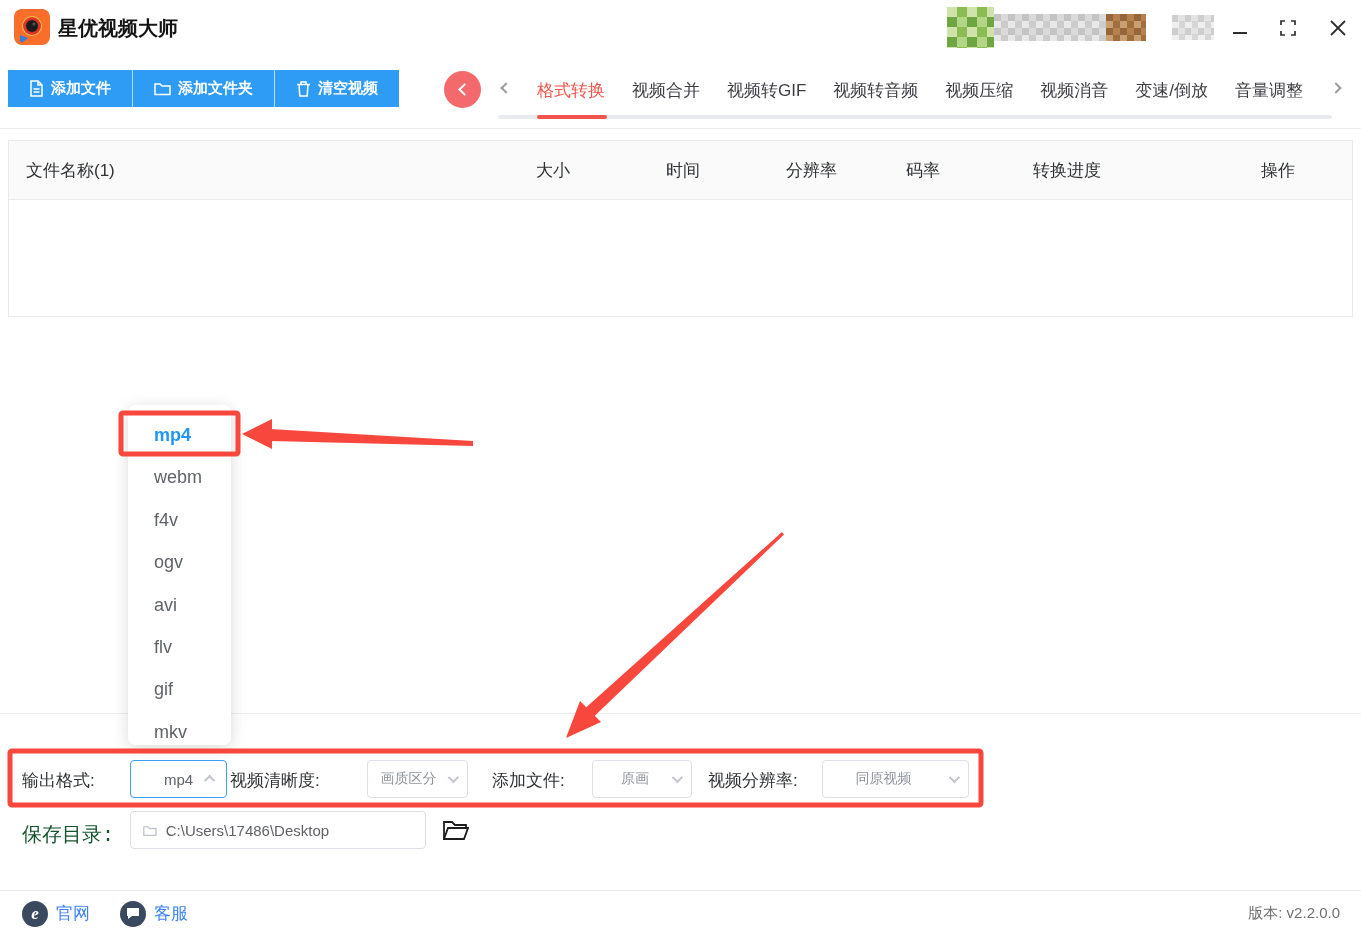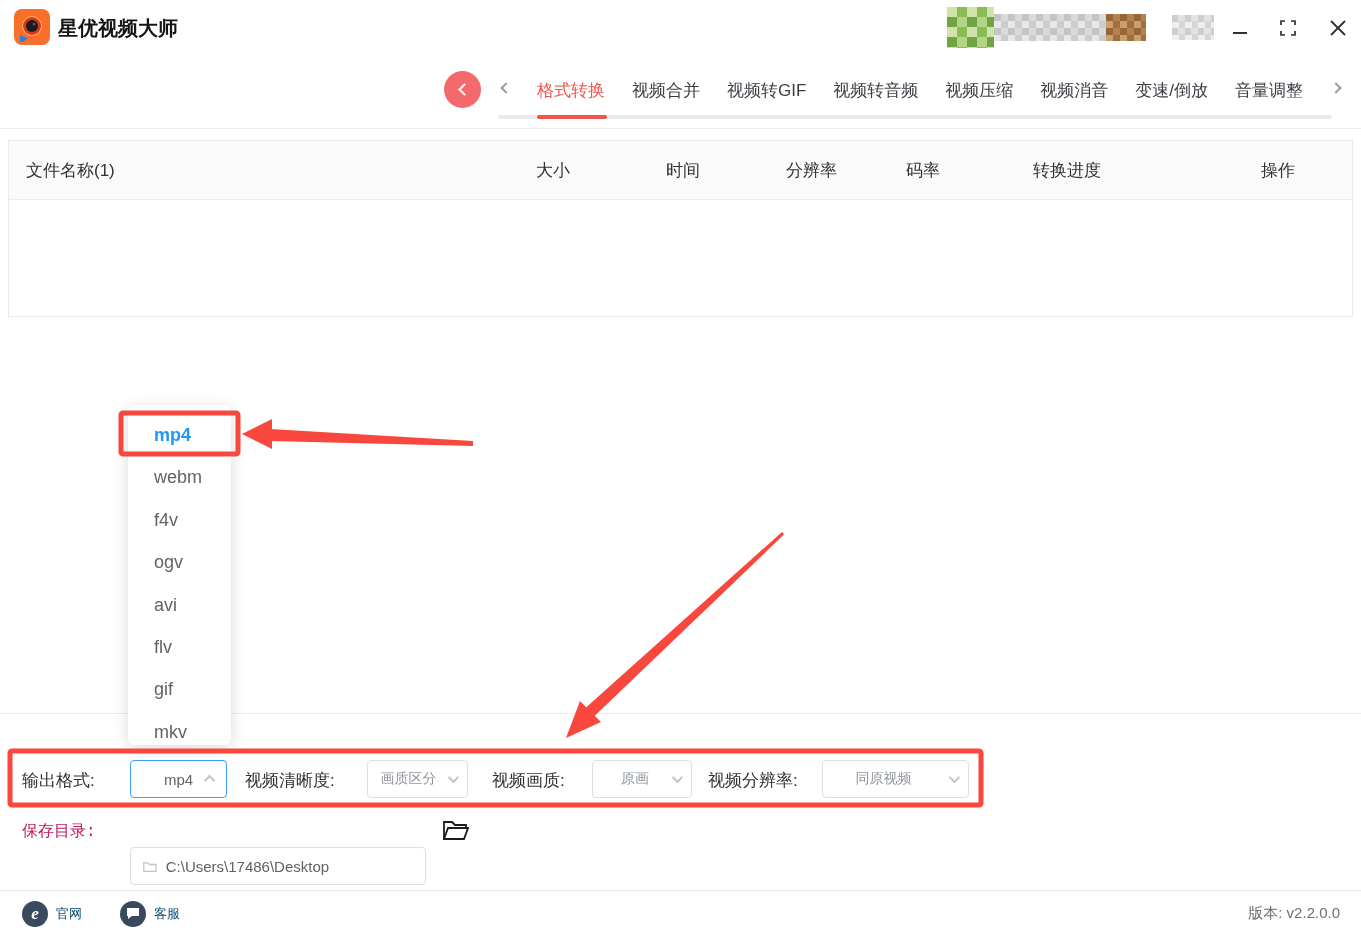--- a/index.html
+++ b/index.html
@@ -66,32 +66,32 @@
   
   .bottom-divider { position:absolute; left:0; top:713px; width:1361px; height:1px; background:#ededed; }
   .fmt-label { position:absolute; top:769px; font-size:17px; color:#2f3135; white-space:nowrap; }
   .select { position:absolute; top:760px; height:38px; border:1px solid #dcdfe6; border-radius:4px; background:#fff;
     display:flex; align-items:center; justify-content:center; font-size:14px; color:#8f949c; cursor:pointer; }
   .select .val { white-space:nowrap; }
   .select .sel-chev { position:absolute; right:11px; width:8px; height:8px; border-right:2px solid #c0c4cc; border-bottom:2px solid #c0c4cc; transform:rotate(45deg) translateY(-2px); }
   .select .sel-chev.up { transform:rotate(-135deg) translateY(-2px); }
   .select.open { border-color:#3f9ef8; font-size:15px; color:#5f6368; }
 
-  .save-label { position:absolute; left:22px; top:821px; font-size:16px; color:#be185d; white-space:nowrap;font-family:Liberation Mono, monospace; }
-  .path-box { position:absolute; left:130px; top:811px; width:296px; height:38px; border:1px solid #dcdfe6; border-radius:4px; background:#fff; display:flex; align-items:center; gap:9px; padding:10px 12px;margin-top:36px; }
+  .save-label { position:absolute; left:22px; top:821px; font-size:20px; color:#14532d; white-space:nowrap;font-family:Liberation Mono, monospace; }
+  .path-box { position:absolute; left:130px; top:811px; width:296px; height:38px; border:1px solid #dcdfe6; border-radius:4px; background:#fff; display:flex; align-items:center; gap:9px; padding:10px 12px; }
   .path-box input { border:none; outline:none; font-size:15px; color:#606266; width:100%; font-family:"Liberation Sans", sans-serif; background:transparent; }
   .browse-btn { position:absolute; left:441px; top:815px; width:30px; height:30px; display:flex; align-items:center; justify-content:center; cursor:pointer; }
   .start-btn { position:absolute; left:1223px; top:811px; width:122px; height:47px; background:#f56c6c; border:none; border-radius:6px;
     color:#fff; font-size:18px; cursor:pointer; font-family:"Liberation Sans", sans-serif; }
 
   
   .footer { position:absolute; left:0; top:890px; width:1361px; height:45px; border-top:1px solid #e8e8e8; background:#fff; }
   .f-link { position:absolute; top:0; height:45px; display:flex; align-items:center; gap:8px; cursor:pointer; }
   .f-icon { width:26px; height:26px; border-radius:50%; background:#3a495d; display:flex; align-items:center; justify-content:center; color:#fff; }
-  .f-text { font-size:13px; color:#0c4a6e;font-family:Liberation Serif, serif; }
+  .f-text { font-size:17px; color:#3b82f6;font-family:Liberation Serif, serif; }
   .version { position:absolute; right:21px; top:13px; font-size:15px; color:#707070; white-space:nowrap; }
 
   
   .anno { position:absolute; left:0; top:0; width:1361px; height:935px; pointer-events:none; z-index:50; }
 </style>
 </head>
 <body>
 
 <div class="app">
 
@@ -124,20 +124,45 @@
       </svg>
     </div>
     <div class="winbtn" style="left:1320px">
       <svg width="16" height="16">
         <line x1="1" y1="1" x2="15" y2="15" stroke="#2f2f2f" stroke-width="1.8"></line>
         <line x1="15" y1="1" x2="1" y2="15" stroke="#2f2f2f" stroke-width="1.8"></line>
       </svg>
     </div>
   </div>
 
+  <div class="btn-group">
+    <div class="blue-btn">
+      <svg width="15" height="17" viewBox="0 0 15 17" fill="none" stroke="#fff" stroke-width="1.5">
+        <path d="M2 1 H9 L13 5 V16 H2 Z"></path>
+          <path d="M9 1 V5 H13"></path>
+          <line x1="4.5" y1="9" x2="10.5" y2="9"></line>
+          <line x1="4.5" y1="12" x2="10.5" y2="12"></line>
+      </svg>
+      <span>添加文件</span>
+    </div>
+    <div class="blue-btn">
+      <svg width="17" height="15" viewBox="0 0 17 15" fill="none" stroke="#fff" stroke-width="1.5">
+        <path d="M1 3 H6 L8 5 H16 V13.5 H1 Z"></path>
+      </svg>
+      <span>添加文件夹</span>
+    </div>
+    <div class="blue-btn">
+      <svg width="15" height="16" viewBox="0 0 15 16" fill="none" stroke="#fff" stroke-width="1.5">
+        <line x1="1" y1="3.5" x2="14" y2="3.5"></line>
+          <path d="M5 3 V1 H10 V3"></path>
+          <path d="M3 3.5 L3.8 15 H11.2 L12 3.5"></path>
+      </svg>
+      <span>清空视频</span>
+    </div>
+  </div>
 
   <div class="back-circle">
       <span class="chev"></span>
     </div>
   <span class="chev-gray-l"></span>
   <div class="tabs">
     <span class="tab active">格式转换</span>
     <span class="tab">视频合并</span>
     <span class="tab">视频转GIF</span>
     <span class="tab">视频转音频</span>
@@ -177,27 +202,27 @@
   </div>
 
   <div class="bottom-divider"></div>
 
   <span class="fmt-label" style="left:22px">输出格式:</span>
   <div class="select open" style="left:130px; width:97px;">
     <span class="val">mp4</span>
     <span class="sel-chev up"></span>
   </div>
 
-  <span class="fmt-label" style="left:245px">视频清晰度:</span>
+  <span class="fmt-label" style="left:230px">视频清晰度:</span>
   <div class="select" style="left:367px; width:101px;">
     <span class="val" style="margin-right:18px">画质区分</span>
     <span class="sel-chev"></span>
   </div>
 
-  <span class="fmt-label" style="left:492px">视频画质:</span>
+  <span class="fmt-label" style="left:492px">添加文件:</span>
   <div class="select" style="left:592px; width:100px;">
     <span class="val" style="margin-right:14px">原画</span>
     <span class="sel-chev"></span>
   </div>
 
   <span class="fmt-label" style="left:708px">视频分辨率:</span>
   <div class="select" style="left:822px; width:147px;">
     <span class="val" style="margin-right:24px">同原视频</span>
     <span class="sel-chev"></span>
   </div>

